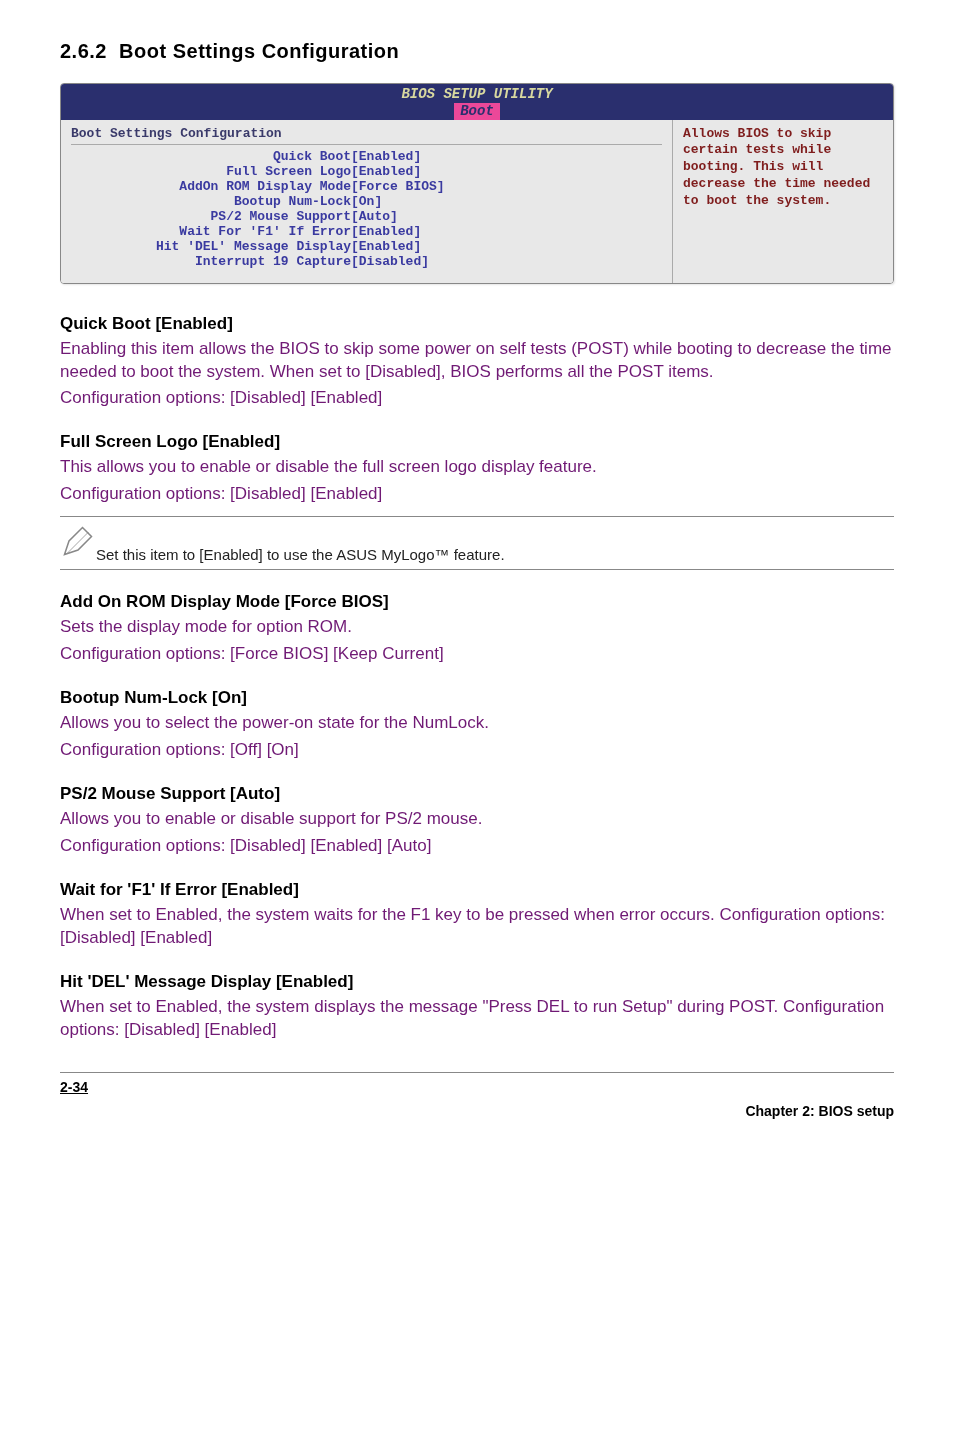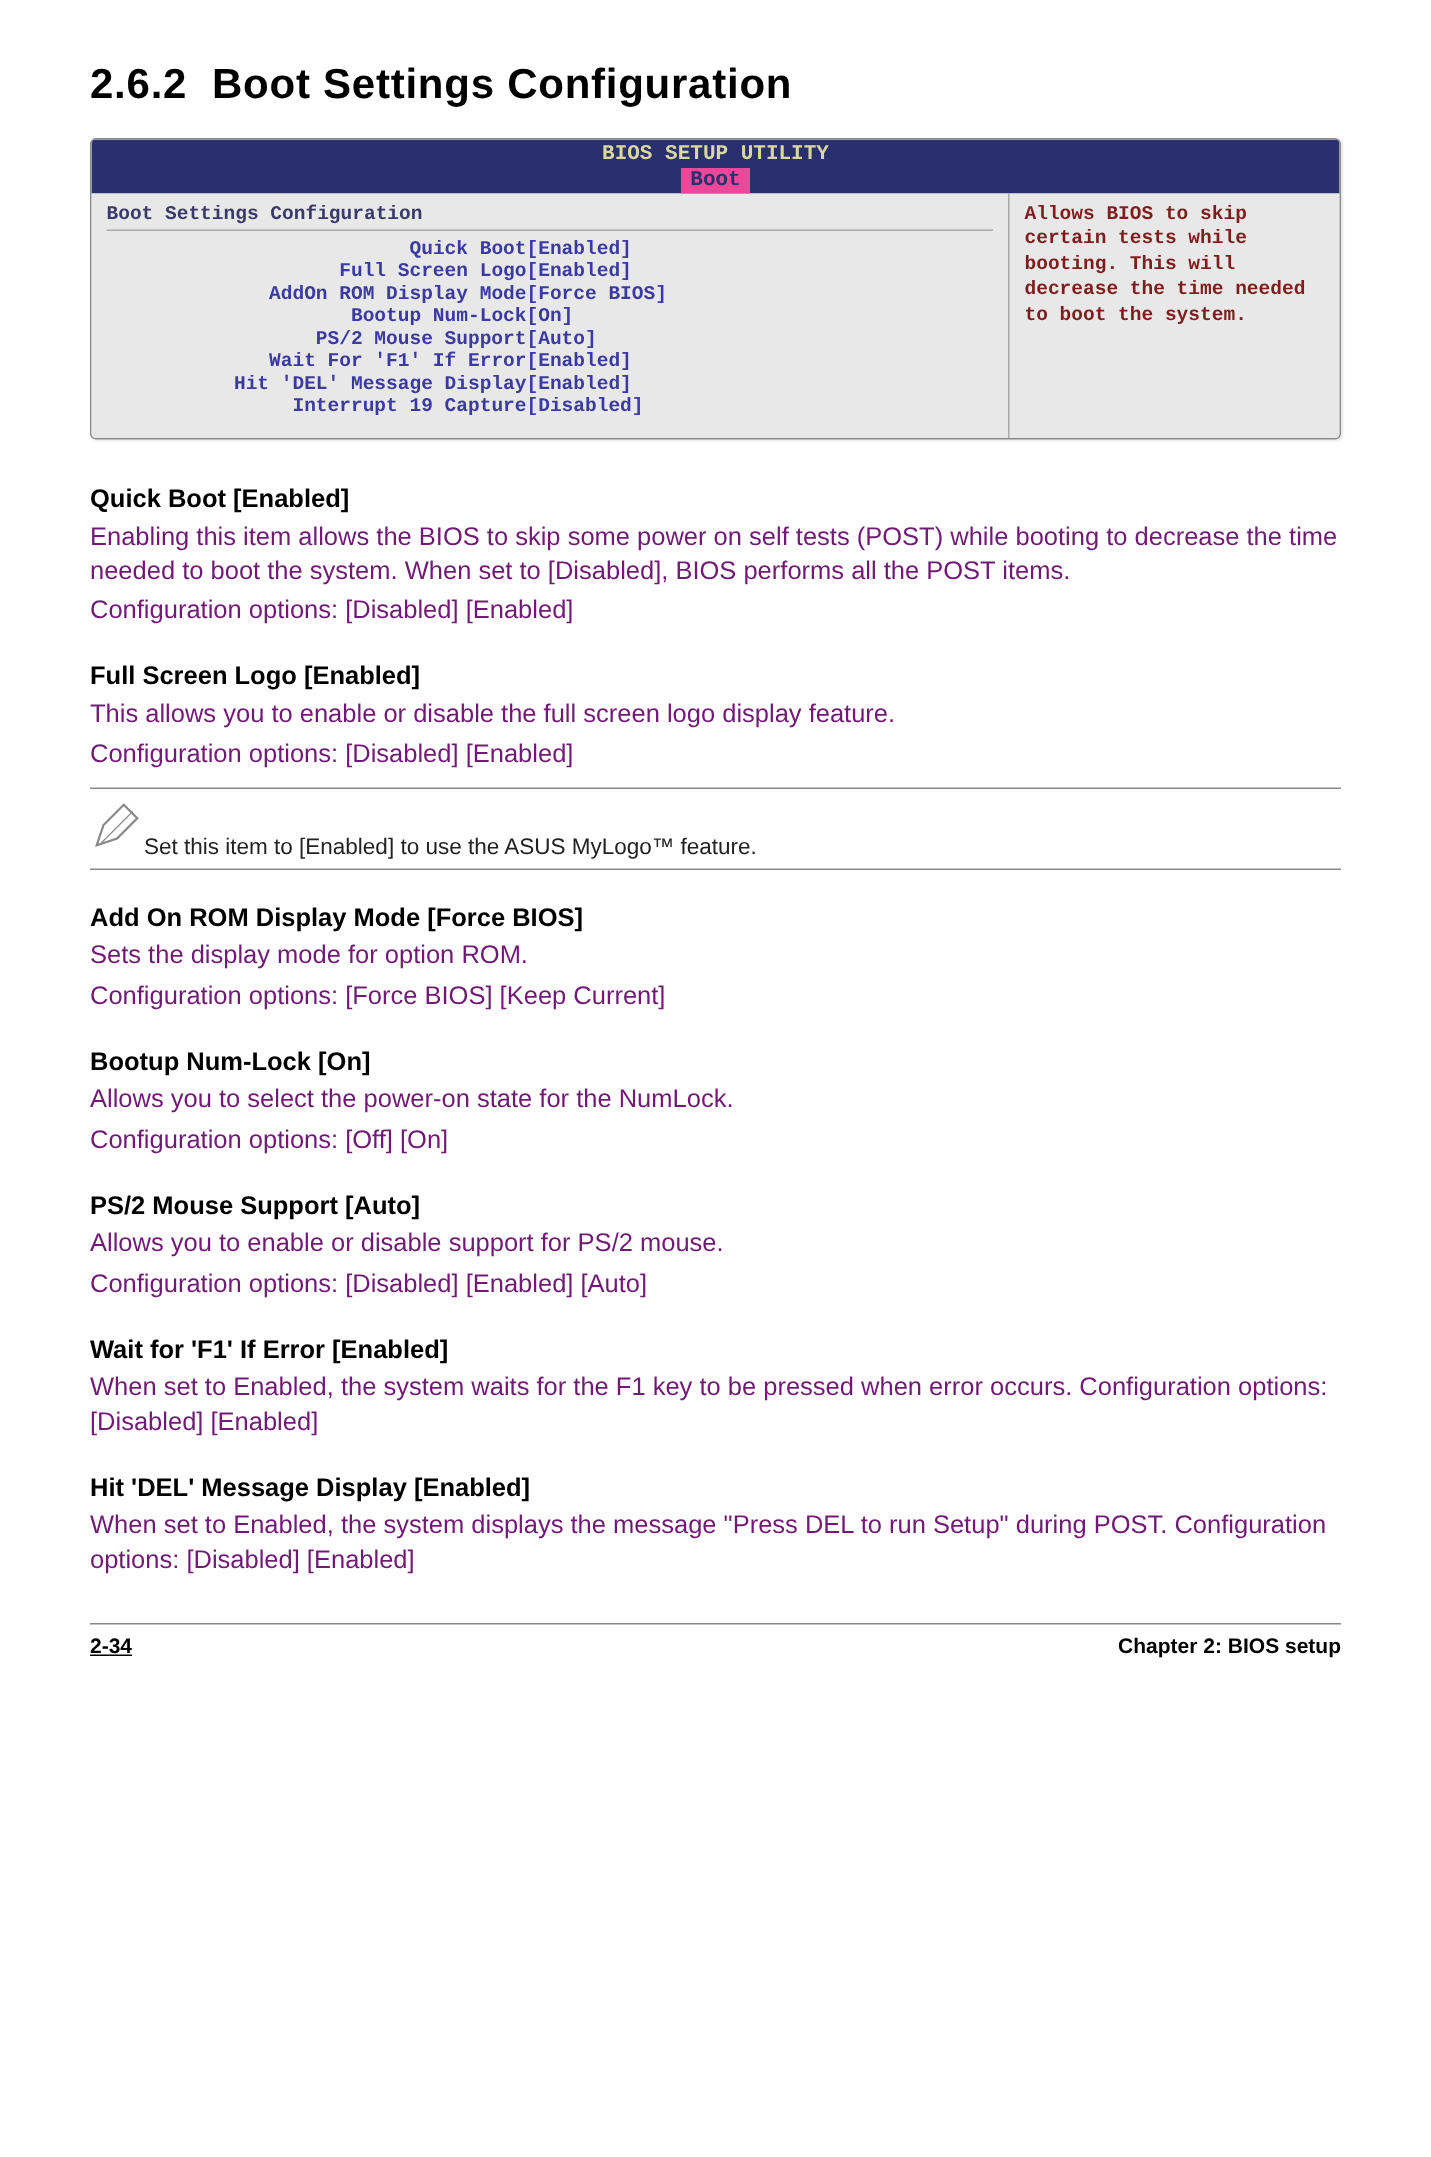--- a/index.html
+++ b/index.html
@@ -5,41 +5,42 @@
   body {
     margin: 0;
     padding: 40px 60px;
     font-family: Arial, Helvetica, sans-serif;
     background: #fff;
     color: #000;
     width: 954px;
     box-sizing: border-box;
   }
   .section-number {
-    font-size: 28px;
+    font-size: 20px;
     font-weight: bold;
     margin-bottom: 20px;
     letter-spacing: 0.5px;
   }
   .bios-box {
     border: 1px solid #888;
     border-radius: 4px;
     overflow: hidden;
     margin-bottom: 30px;
     box-shadow: 1px 1px 2px rgba(0,0,0,0.1);
   }
   .bios-header {
     background: #2a2f6e;
     color: #fff;
     font-family: "Courier New", monospace;
     font-size: 14px;
     font-weight: bold;
     text-align: center;
     padding: 0;
     line-height: 1.2;
+    font-style: italic;
   }
   .bios-header .title-line { color: #d8d8a0; padding-top:2px;}
   .bios-tab-row { display:flex; justify-content:center; }
   .bios-tab {
     background: #ec4899;
     color: #2a2f6e;
     padding: 0 6px;
     font-weight: bold;
   }
   .bios-body {
@@ -98,21 +99,21 @@
   .note-text { font-size: 15px; color: #222; }
   .footer {
     display: flex;
     justify-content: space-between;
     border-top: 1px solid #888;
     margin-top: 30px;
     padding-top: 6px;
     font-size: 14px;
   }
   .footer .left { font-weight: bold; text-decoration: underline; }
-  .footer .right { font-weight: bold; }
+  .footer .right { font-weight: bold; margin-top: 24px; }
 </style>
 </head>
 <body>
 
 <div class="section-number">
   <span>2.6.2</span>&nbsp;&nbsp;<span>Boot Settings Configuration</span>
 </div>
 
 <div class="bios-box">
   <div class="bios-header">

